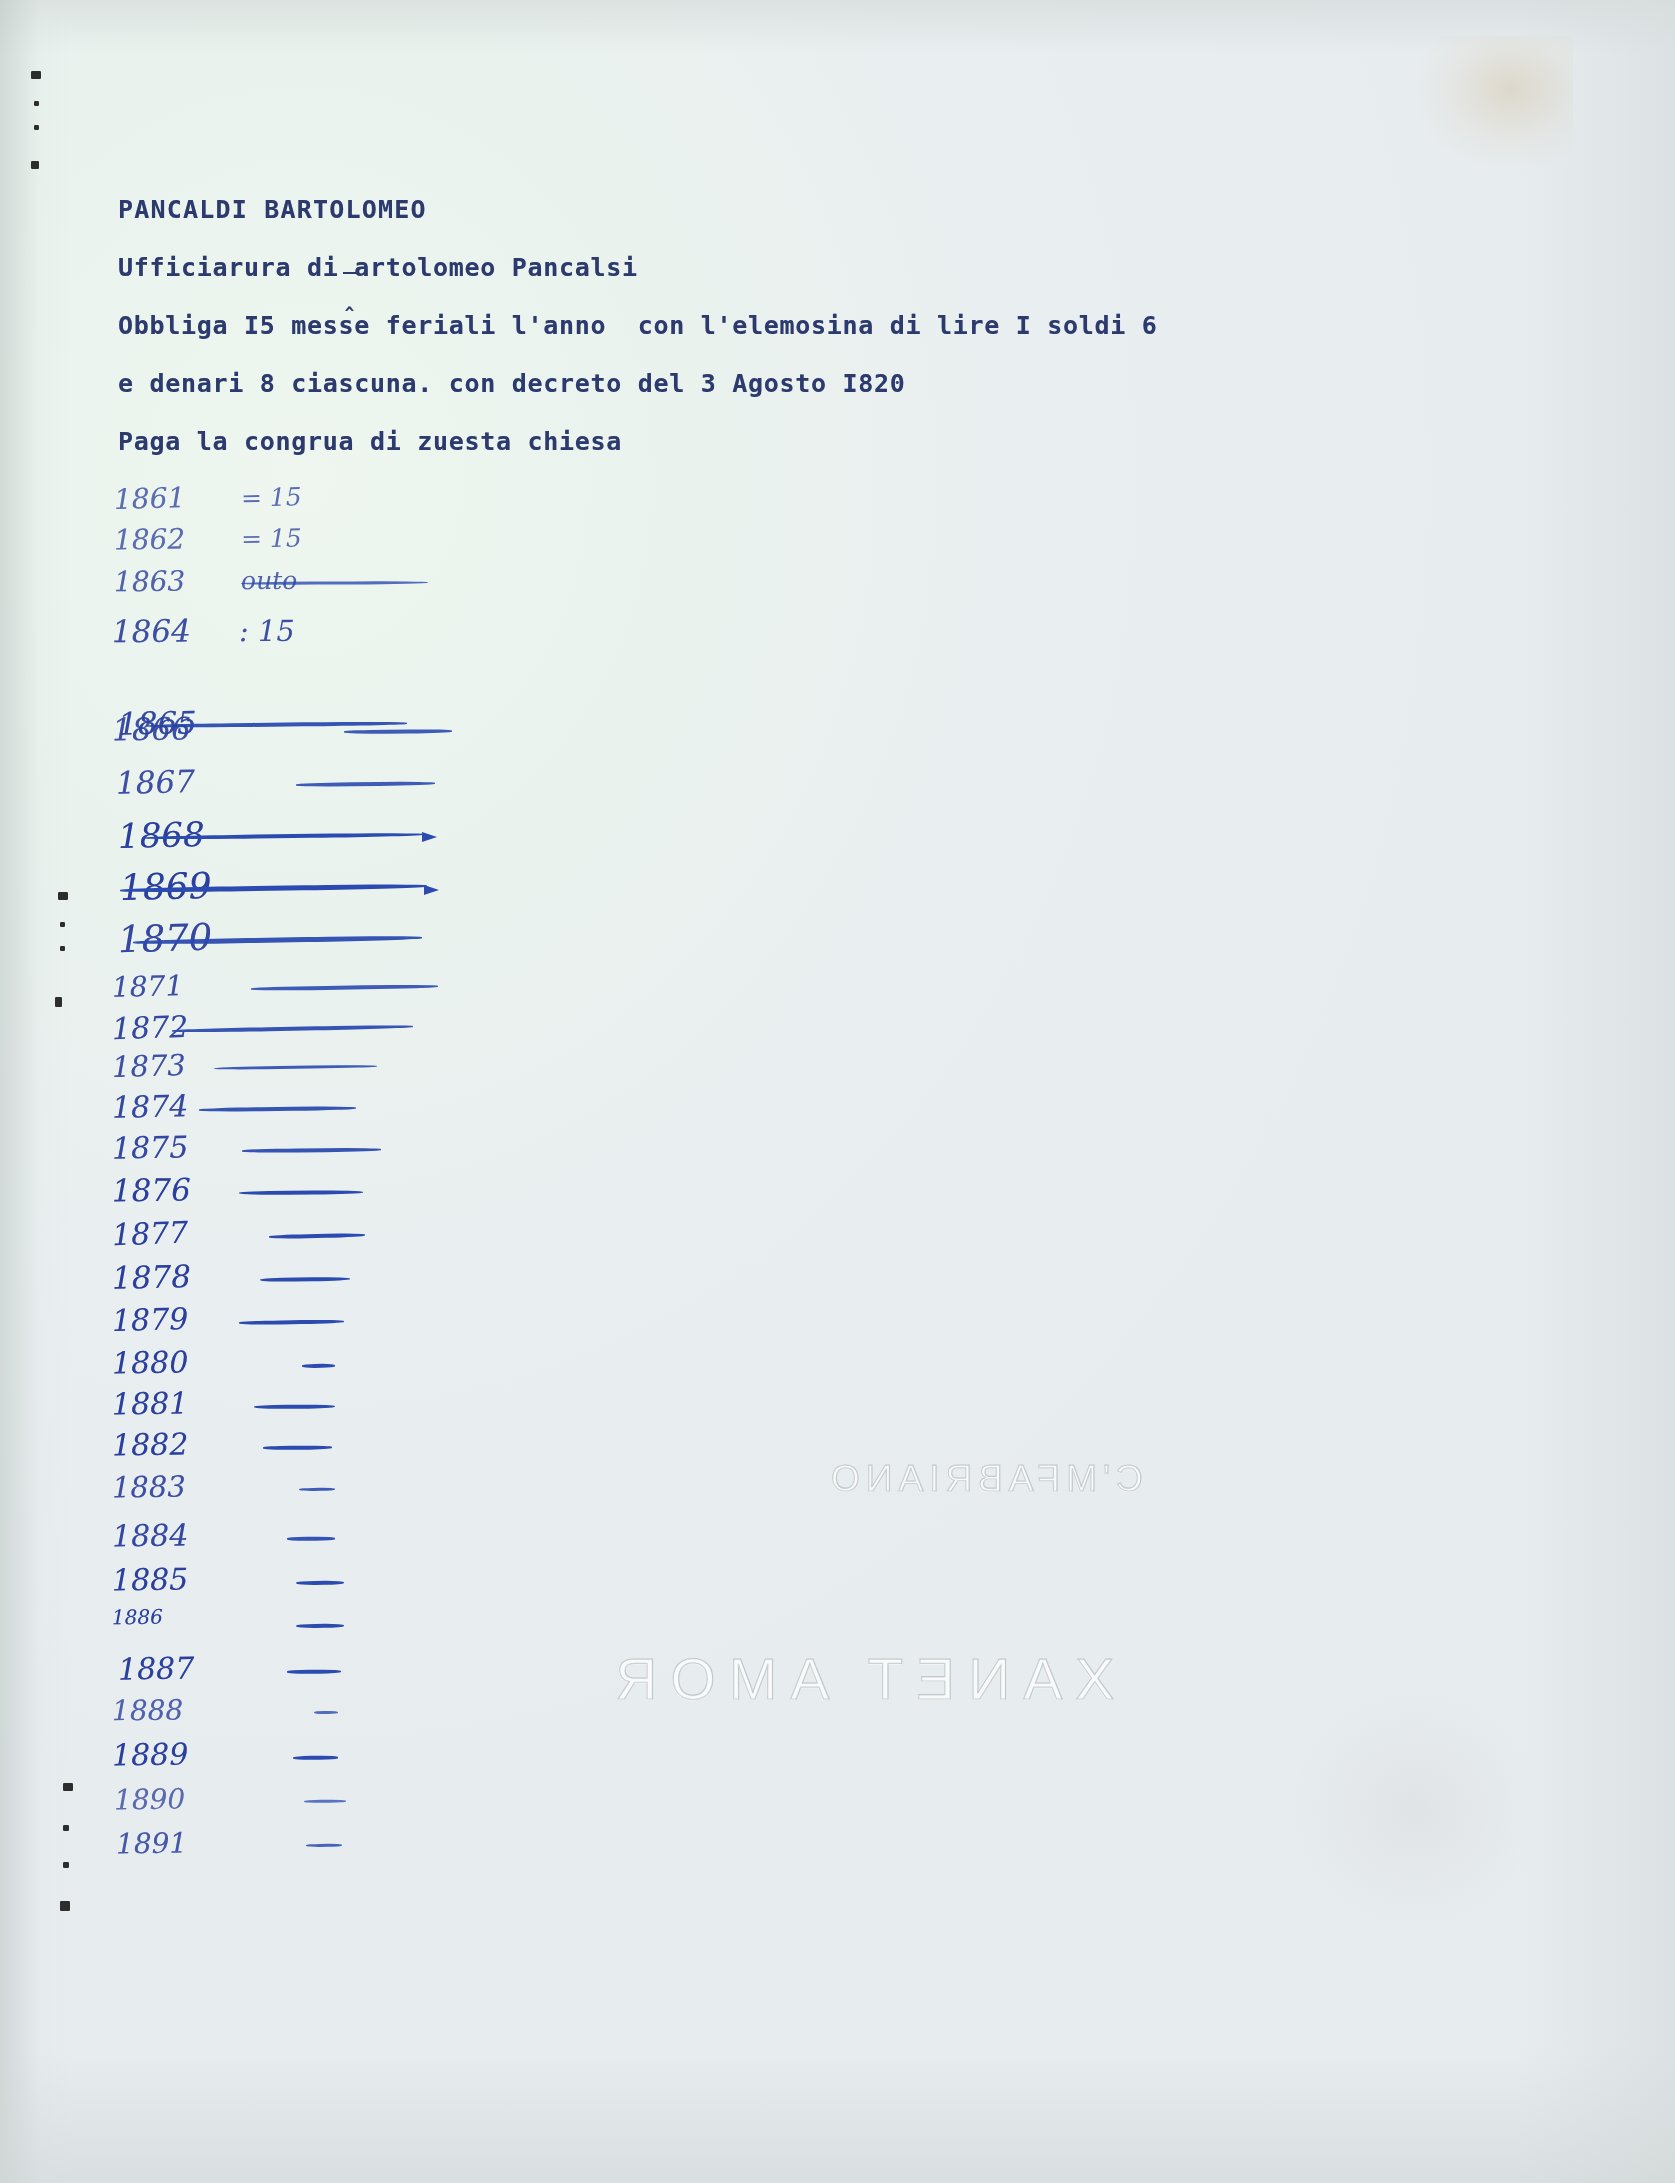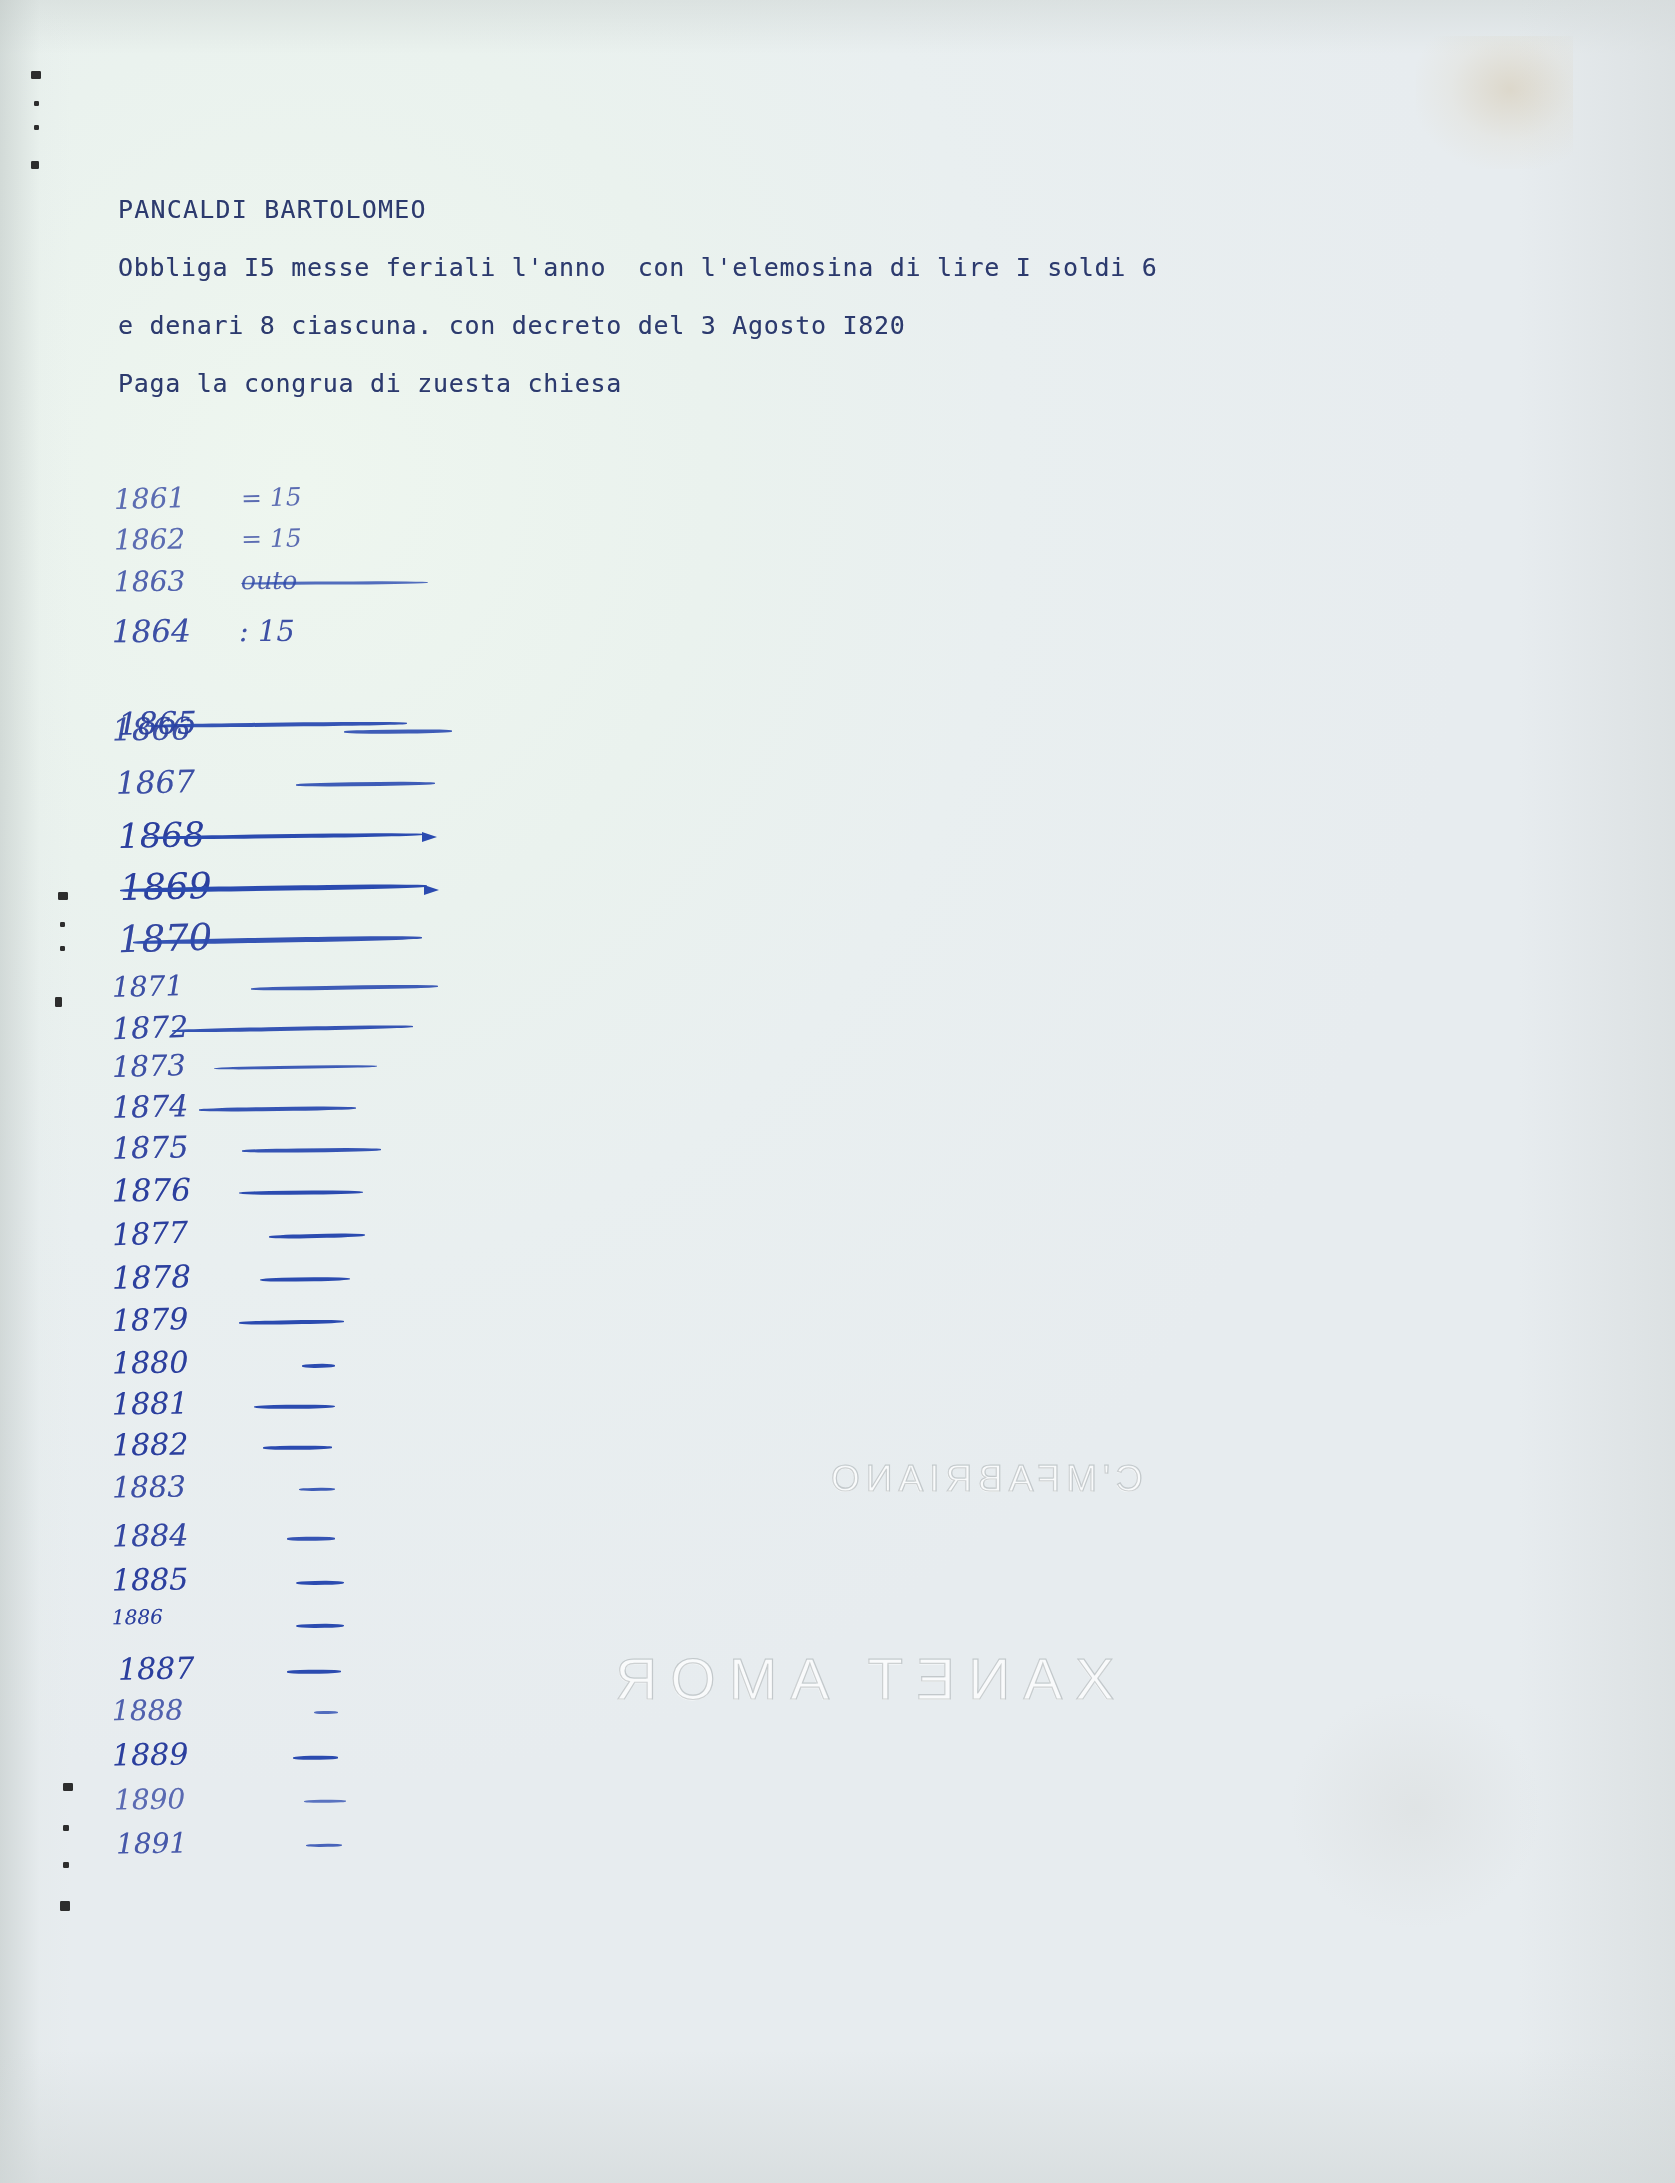--- a/index.html
+++ b/index.html
@@ -68,20 +68,21 @@
     position: absolute;
     left: 118px;
     top: 181px;
     width: 1416px;
     color: #2c3a6e;
     font-family: "DejaVu Sans Mono", "Liberation Mono", monospace;
     font-size: 25px;
     letter-spacing: 0.7px;
     line-height: 58px;
     text-shadow: 0 0 0.6px rgba(44,58,110,0.35);
+    font-weight: bold;
   }
   .typed .line { white-space: pre; }
   .typed .title { letter-spacing: 1.2px; }
   .ins {
     position: relative;
     display: inline-block;
     width: 0;
   }
   .ins .caret {
     position: absolute;
@@ -191,20 +192,21 @@
   <div class="punch" style="left:63px; top:1783px; width:9.6px; height:8.4px;"></div>
   <div class="punch" style="left:63px; top:1825px; width:6px; height:6px;"></div>
   <div class="punch" style="left:63px; top:1862px; width:6px; height:6px;"></div>
   <div class="punch" style="left:60px; top:1901px; width:9.6px; height:9.6px;"></div>
 
   <div class="emboss w1">C'MFABRIANO</div>
   <div class="emboss w2">XANET AMOR</div>
 
   <div class="typed">
     <div class="line title">PANCALDI BARTOLOMEO</div>
+    <div class="line"><span>Ufficiarura di </span><span class="ins"><span class="bar"></span><span class="caret">^</span></span><span>artolomeo Pancalsi</span></div>
     <div class="line">Obbliga I5 messe feriali l'anno  con l'elemosina di lire I soldi 6</div>
     <div class="line">e denari 8 ciascuna. con decreto del 3 Agosto I820</div>
     <div class="line">Paga la congrua di zuesta chiesa</div>
   </div>
 
   <div class="hand" id="ledger-layer">
       <div class="row" style="left: 0px; top: 482px; width: 1675px; height: 42px;">
         <span class="year" style="left: 114px; top: 0px; font-size: 28px; opacity: 0.75; transform: rotate(-1.5deg);">1861</span>
         <span class="mark" style="left: 241px; top: 1.2px; font-size: 25px; opacity: 0.75; transform: rotate(-1.5deg);">= 15</span>
       </div>

